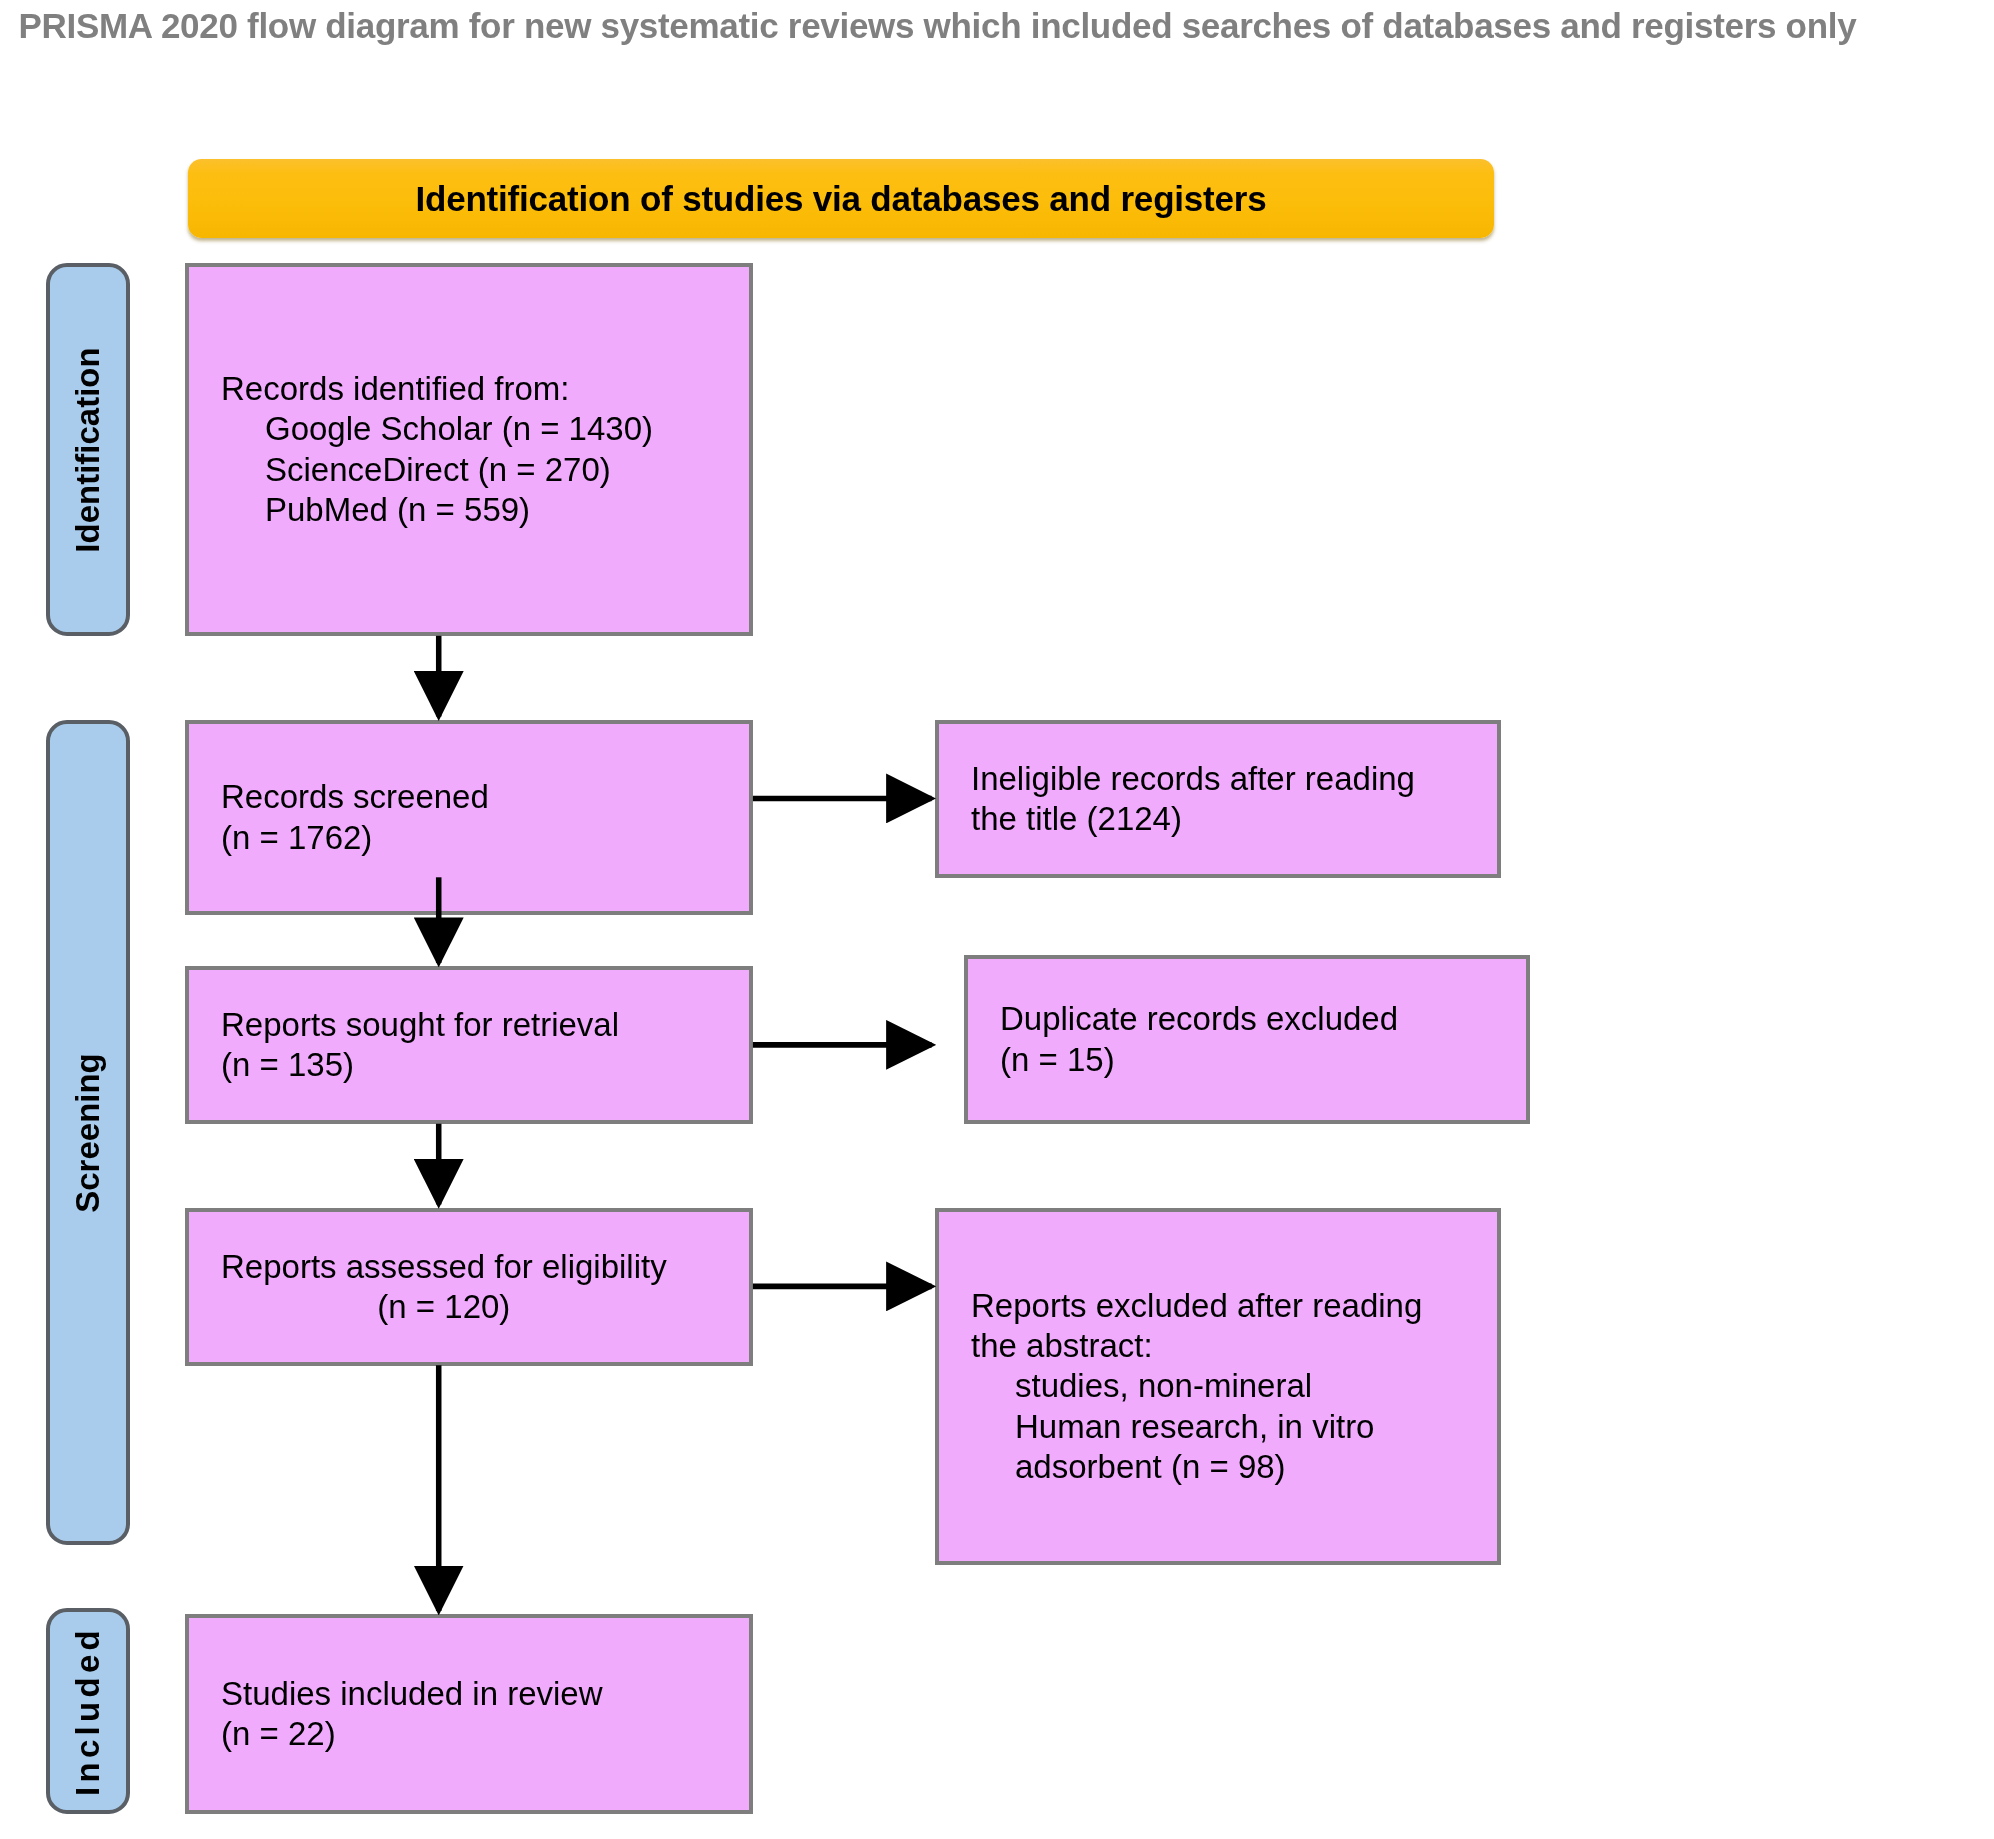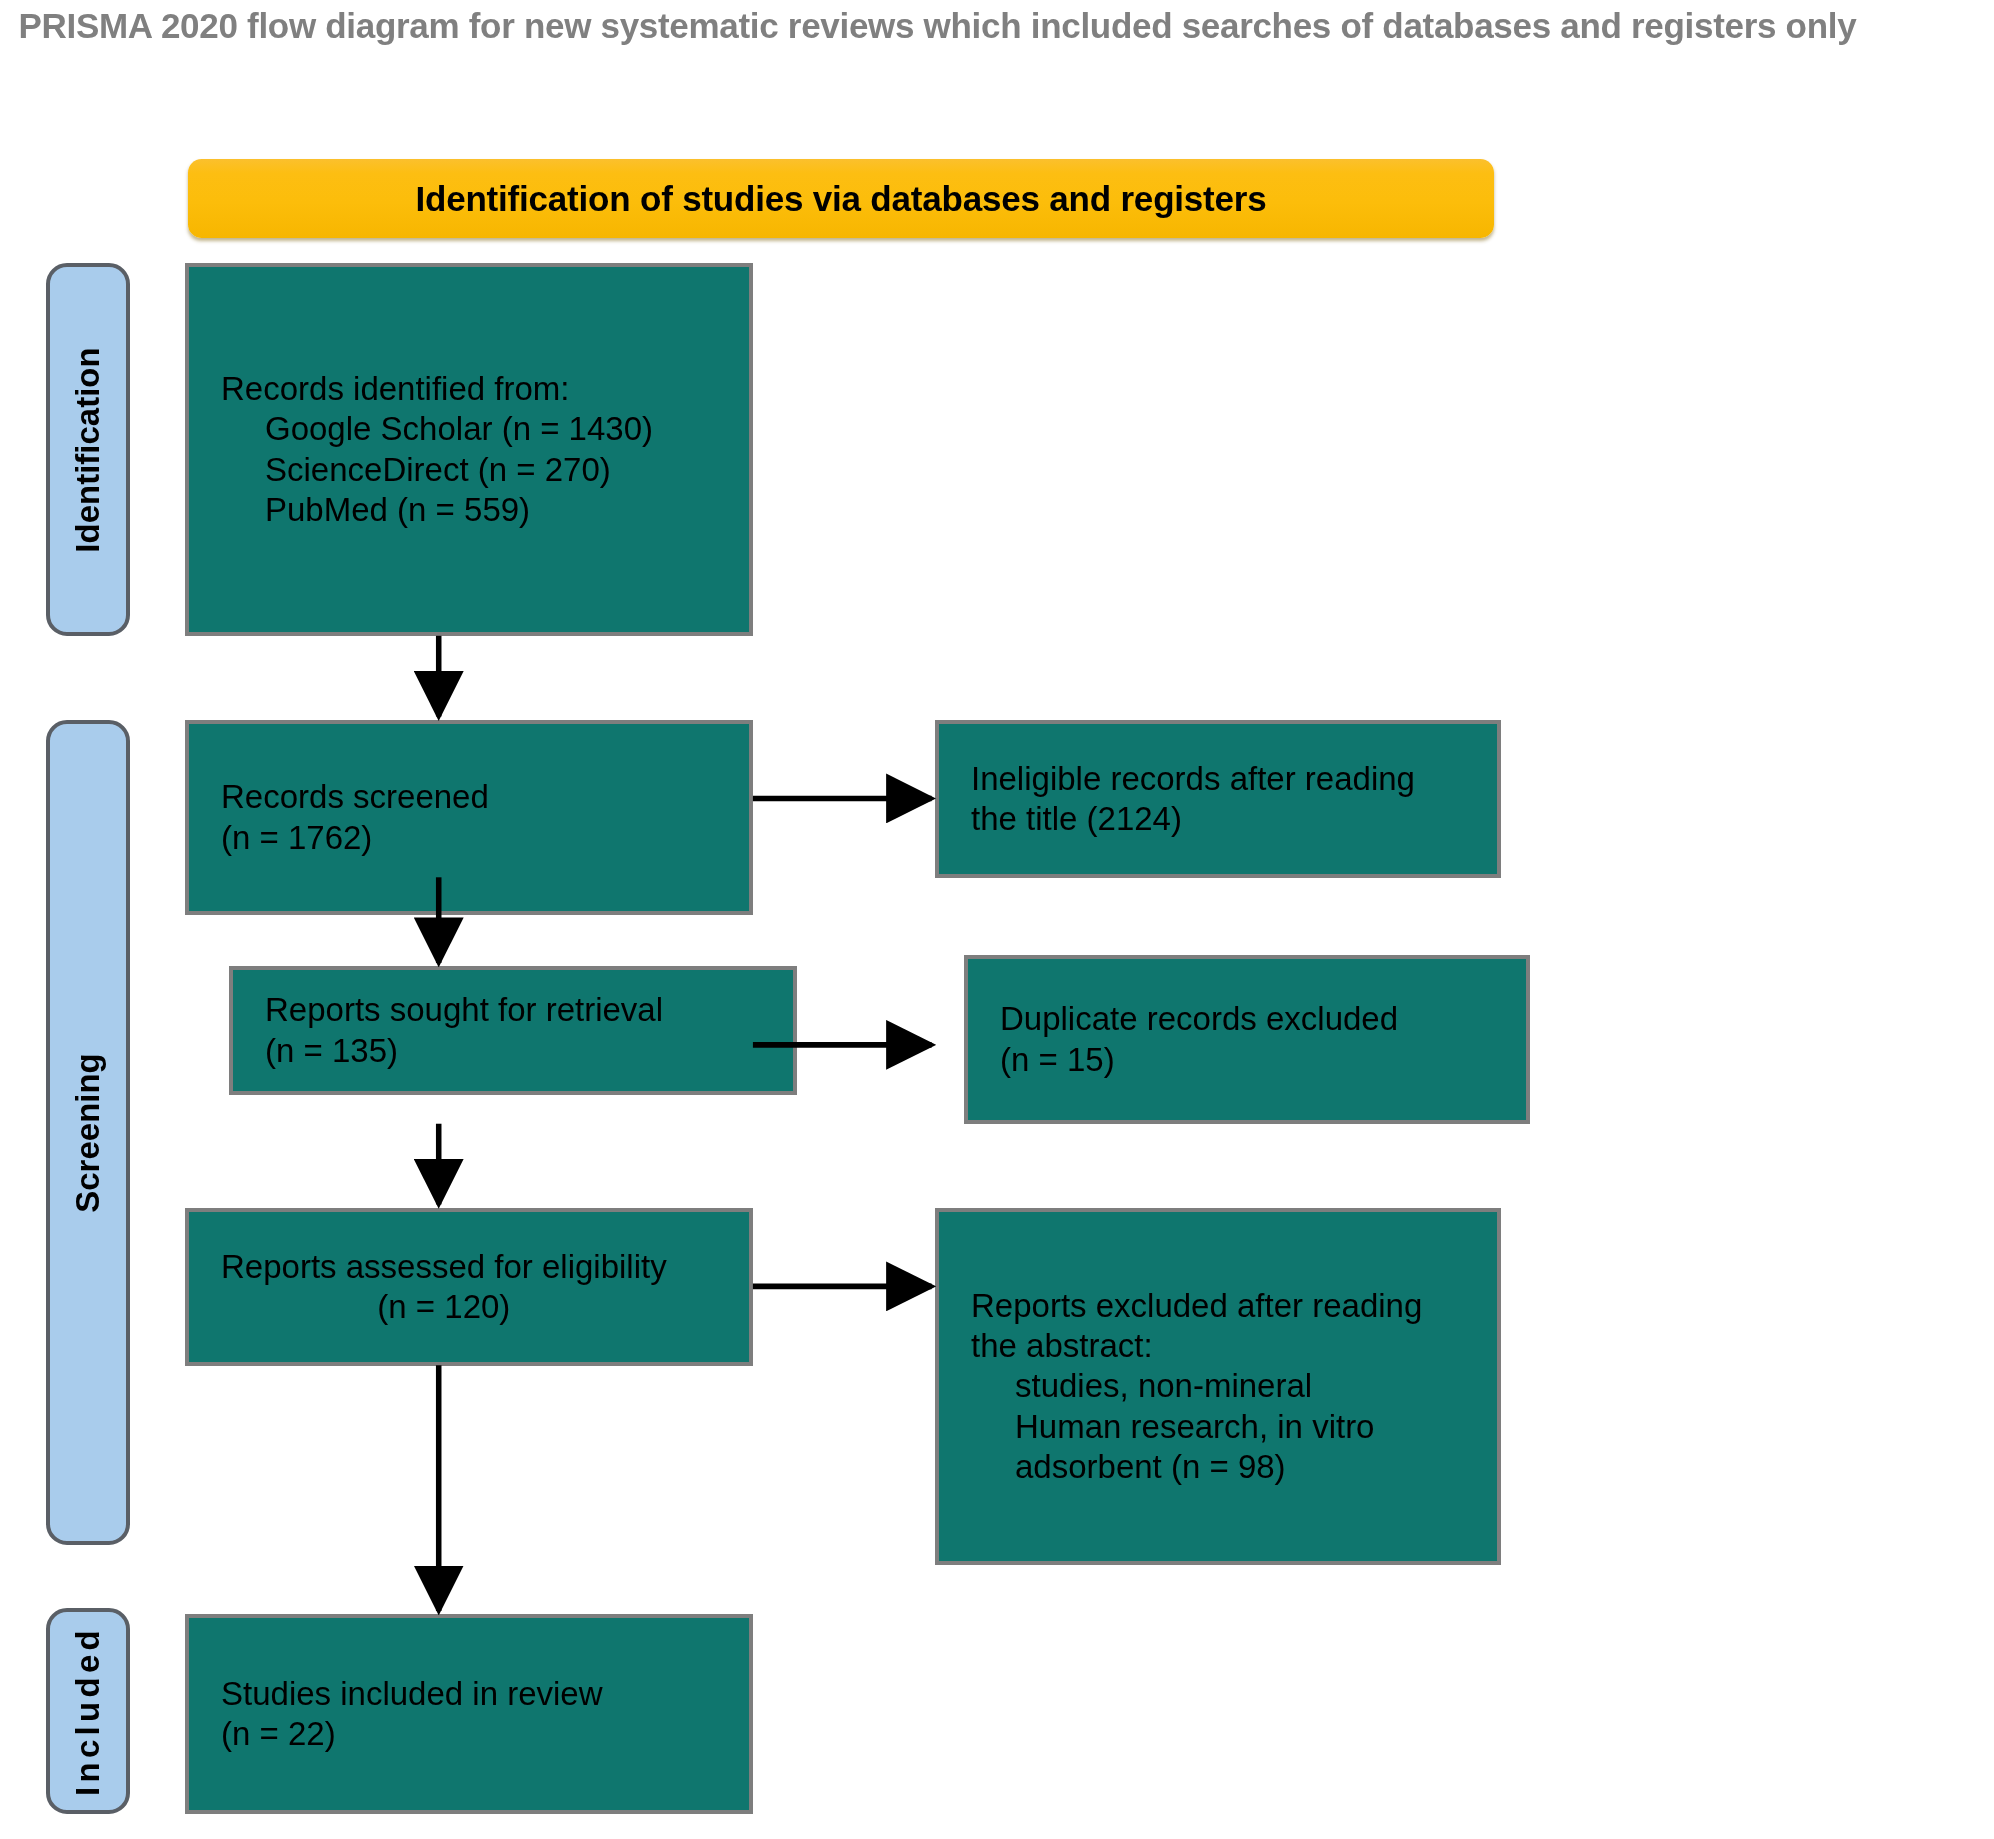--- a/index.html
+++ b/index.html
@@ -78,39 +78,39 @@
     color: #000000;
   }
   #rail-identification { top: 263px; height: 373px; }
   #rail-screening     { top: 720px; height: 825px; }
   #rail-included      { top: 1608px; height: 206px; }
   #rail-included .rail-text { letter-spacing: 4.3px; }
 
   
   .flow-box {
     position: absolute;
-    background: #0f766e;
+    background: #f0abfc;
     border: 4.3px solid #7E7E7E;
     box-sizing: border-box;
     display: flex;
     align-items: center;
     padding-left: 32px;
     padding-right: 16px;
   }
   .flow-box .box-text {
     font-size: 33px;
     line-height: 1.22;
     color: #000000;
   }
   .flow-box .indent-1 { padding-left: 44px; display: block; }
 
   
   #box-identified { left: 185px; top: 263px;  width: 568px; height: 373px; }
   #box-screened   { left: 185px; top: 720px; width: 568px; height: 195px; }
-  #box-sought     { left: 185px; top: 966px; width: 568px; height: 129px; margin-left: 44px; }
+  #box-sought     { left: 185px; top: 966px; width: 568px; height: 158px; }
   #box-assessed   { left: 185px; top: 1208px; width: 568px; height: 158px; text-align: center; }
   #box-included   { left: 185px; top: 1614px; width: 568px; height: 200px; }
 
   
   #box-ineligible { left: 935px; top: 720px; width: 566px; height: 158px; }
   #box-duplicate  { left: 935px; top: 955px; width: 566px; height: 169px; margin-left: 29px; }
   #box-excluded   { left: 935px; top: 1208px; width: 566px; height: 357px; }
 
   
   .conn {

